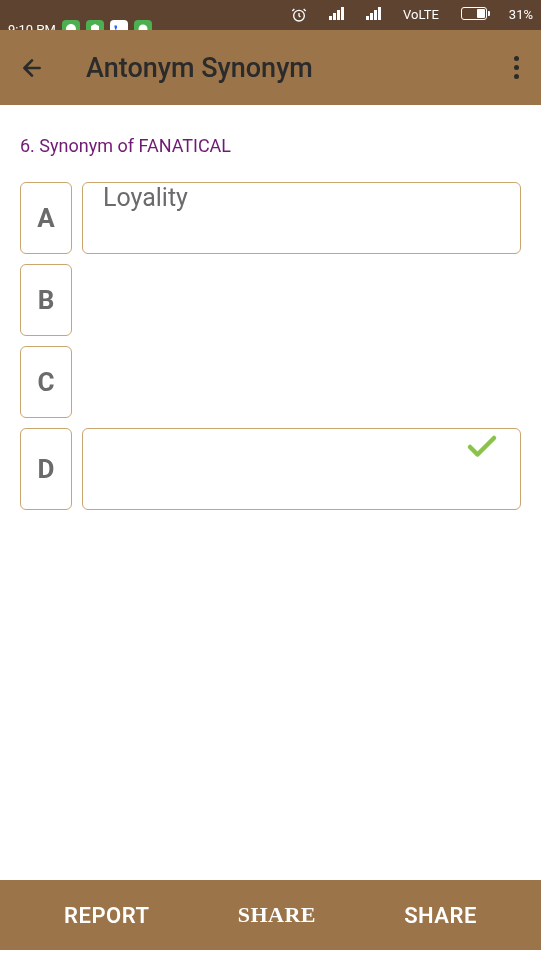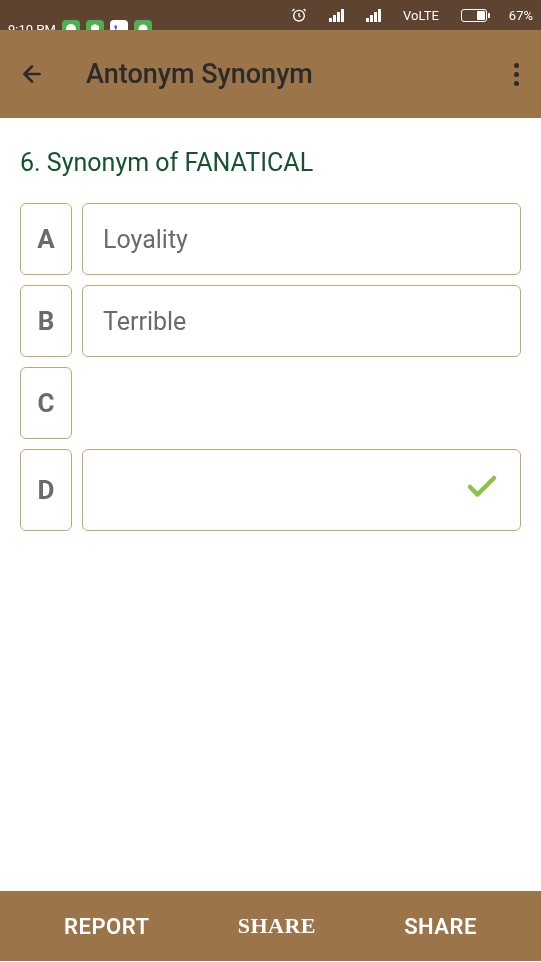--- a/index.html
+++ b/index.html
@@ -26,21 +26,21 @@
       justify-content: space-between;
     }
     .status-left {
       display: flex;
       align-items: center;
       gap: 6px;
       margin-top: 28px;
     }
     .status-right {
       display: flex;
-      align-items: center;
+      align-items: flex-start;
       gap: 22px;
     }
     .app-icon {
       width: 18px;
       height: 18px;
       border-radius: 4px;
       display: inline-flex;
       align-items: center;
       justify-content: center;
       font-size: 11px;
@@ -78,21 +78,21 @@
       display: inline-flex;
       align-items: flex-end;
       gap: 1px;
       height: 13px;
     }
     .signal-bar {
       width: 3px;
       background: #fff;
     }
     .app-bar {
-      height: 88px;
+      height: 75px;
       background: #9b7449;
       display: flex;
       align-items: center;
       padding: 0 18px;
       position: relative;
     }
     .back-arrow {
       width: 28px;
       height: 28px;
       color: #2b2b2b;
@@ -116,22 +116,22 @@
     .more-dot {
       width: 5px;
       height: 5px;
       border-radius: 50%;
       background: #2b2b2b;
     }
     .content {
       padding: 30px 20px;
     }
     .question-text {
-      font-size: 25px;
-      color: #14532d;
+      font-size: 18px;
+      color: #701a75;
       margin-bottom: 26px;
       font-weight: 400;
     }
     .option-row {
       display: flex;
       gap: 10px;
       margin-bottom: 10px;
     }
     .option-letter {
       width: 52px;
@@ -144,38 +144,37 @@
       font-size: 26px;
       font-weight: 700;
       color: #6b6b6b;
     }
     .option-text {
       flex: 1;
       height: 72px;
       border: 1.5px solid #c9a670;
       border-radius: 6px;
       display: flex;
-      align-items: center;
       padding: 0 20px;
       font-size: 25px;
       color: #6b6b6b;
       position: relative;
     }
     .option-row-d .option-letter,
     .option-row-d .option-text {
       height: 82px;
     }
     .check-icon {
       position: absolute;
       right: 20px;
       color: #8bc34a;
     }
     .bottom-bar {
       position: absolute;
-      bottom: 1px;
+      bottom: 12px;
       left: 0;
       right: 0;
       height: 70px;
       background: #9b7449;
       display: flex;
       align-items: center;
       justify-content: space-around;
       padding: 0 20px;
     }
     .bottom-btn {
@@ -230,21 +229,21 @@
     <span class="signal-icon">
       <span class="signal-bar" style="height:4px"></span>
       <span class="signal-bar" style="height:7px"></span>
       <span class="signal-bar" style="height:10px"></span>
       <span class="signal-bar" style="height:13px"></span>
     </span>
     <span>VoLTE</span>
     <span class="battery-icon">
         <span class="battery-fill"></span>
       </span>
-    <span>67%</span>
+    <span>31%</span>
   </div>
 </div>
 
 <div class="app-bar">
   <div class="back-arrow">
     <svg width="26" height="26" viewBox="0 0 24 24" fill="none" stroke="#2b2b2b" stroke-width="2.5" stroke-linecap="round" stroke-linejoin="round">
       <path d="M19 12H5M12 19l-7-7 7-7"></path>
     </svg>
   </div>
   <div class="app-title">Antonym Synonym</div>
@@ -263,23 +262,20 @@
 
   <div class="option-row">
     <div class="option-letter">A</div>
     <div class="option-text">
       <span>Loyality</span>
     </div>
   </div>
 
   <div class="option-row">
     <div class="option-letter">B</div>
-    <div class="option-text">
-      <span>Terrible</span>
-    </div>
   </div>
 
   <div class="option-row">
     <div class="option-letter">C</div>
   </div>
 
   <div class="option-row option-row-d">
     <div class="option-letter">D</div>
     <div class="option-text">
       <span class="check-icon">

